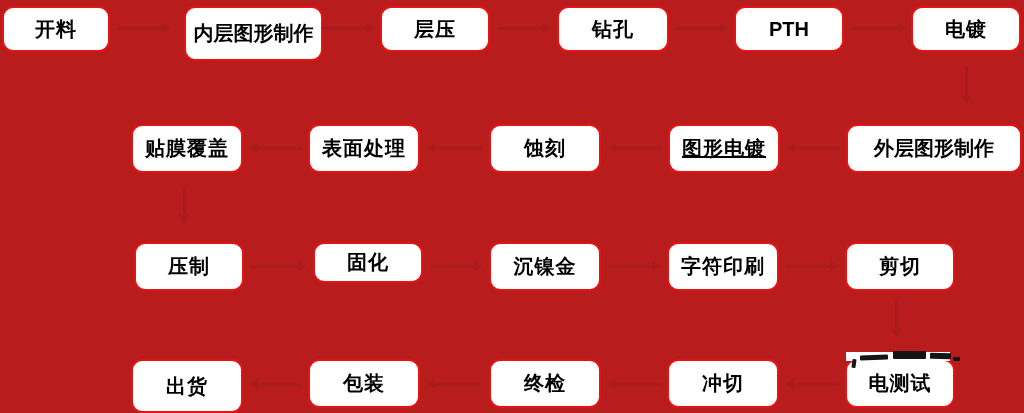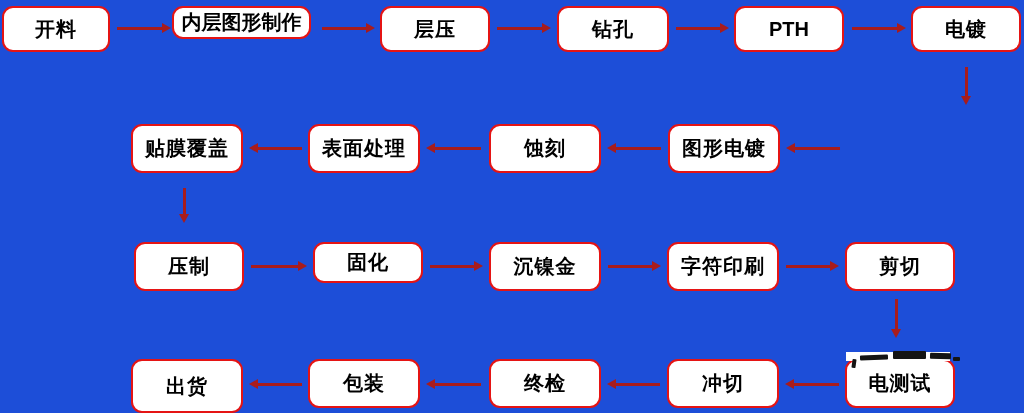--- a/index.html
+++ b/index.html
@@ -1,18 +1,18 @@
 <!DOCTYPE html>
 <html><head>
 <meta charset="utf-8">
 <style>
   html, body { margin:0; padding:0; background:#ffffff; }
   body { font-family:"Liberation Sans","DejaVu Sans",sans-serif; }
   #canvas {
-    position:relative; width:1024px; height:413px; background:#1d4ed8; overflow:hidden;
+    position:relative; width:1024px; height:413px; background:#b91c1c; overflow:hidden;
     --box-border:#e51414; --arrow:#a81c1c; --ink:#000000;
   }
   .node {
     position:absolute; box-sizing:border-box;
     border:2.5px solid var(--box-border); border-radius:11px;
     background:#ffffff; color:var(--ink);
     display:flex; align-items:center; justify-content:center;
     font-size:20px; font-weight:700; letter-spacing:1px; white-space:nowrap;
   }
   .arrow { position:absolute; background:var(--arrow); }
@@ -28,37 +28,37 @@
   .arrow.v { width:2.5px; }
   .arrow.v.down::after {
     content:""; position:absolute; bottom:-9px; left:-4.25px; width:0; height:0;
     border-top:9px solid var(--arrow); border-left:5.5px solid transparent; border-right:5.5px solid transparent;
   }
   .patch { position:absolute; background:#ffffff; }
   .smudge { position:absolute; background:#151515; border-radius:1px; }
 
   
   .n-r1a{left:2px;   top:6px; width:108px; height:46px;}
-  .n-r1b{left:172px; top:6px; width:139px; height:33px; letter-spacing:0;}
+  .n-r1b{left:184px; top:6px; width:139px; height:55px; letter-spacing:0;}
   .n-r1c{left:380px; top:6px; width:110px; height:46px;}
   .n-r1d{left:557px; top:6px; width:112px; height:46px;}
   .n-r1e{left:734px; top:6px; width:110px; height:46px; letter-spacing:0;}
   .n-r1f{left:911px; top:6px; width:110px; height:46px;}
   .a-r1-1{left:117px; top:27px; width:45px;}
   .a-r1-2{left:322px; top:27px; width:44px;}
   .a-r1-3{left:497px; top:27px; width:45px;}
   .a-r1-4{left:676px; top:27px; width:44px;}
   .a-r1-5{left:852px; top:27px; width:45px;}
   .a-d1{left:965px; top:67px; height:29px;}
 
   
   .n-r2a{left:131px; top:124px; width:112px; height:49px;}
   .n-r2b{left:308px; top:124px; width:112px; height:49px;}
   .n-r2c{left:489px; top:124px; width:112px; height:49px;}
-  .n-r2d{left:668px; top:124px; width:112px; height:49px;}
+  .n-r2d{left:668px; top:124px; width:112px; height:49px;text-decoration:underline;}
   .n-r2e{left:846px; top:124px; width:176px; height:49px; letter-spacing:0;}
   .a-r2-1{left:795px; top:147px; width:45px;}
   .a-r2-2{left:616px; top:147px; width:45px;}
   .a-r2-3{left:435px; top:147px; width:46px;}
   .a-r2-4{left:258px; top:147px; width:44px;}
   .a-d2{left:183px; top:188px; height:26px;}
 
   
   .n-r3a{left:134px; top:242px; width:110px; height:49px;}
   .n-r3b{left:313px; top:242px; width:110px; height:41px;}
@@ -101,20 +101,21 @@
   <div class="arrow h right a-r1-2"></div>
   <div class="node n-r1c">层压</div>
   <div class="arrow h right a-r1-3"></div>
   <div class="node n-r1d">钻孔</div>
   <div class="arrow h right a-r1-4"></div>
   <div class="node n-r1e">PTH</div>
   <div class="arrow h right a-r1-5"></div>
   <div class="node n-r1f">电镀</div>
   <div class="arrow v down a-d1"></div>
 
+  <div class="node n-r2e">外层图形制作</div>
   <div class="arrow h left a-r2-1"></div>
   <div class="node n-r2d">图形电镀</div>
   <div class="arrow h left a-r2-2"></div>
   <div class="node n-r2c">蚀刻</div>
   <div class="arrow h left a-r2-3"></div>
   <div class="node n-r2b">表面处理</div>
   <div class="arrow h left a-r2-4"></div>
   <div class="node n-r2a">贴膜覆盖</div>
   <div class="arrow v down a-d2"></div>
 

